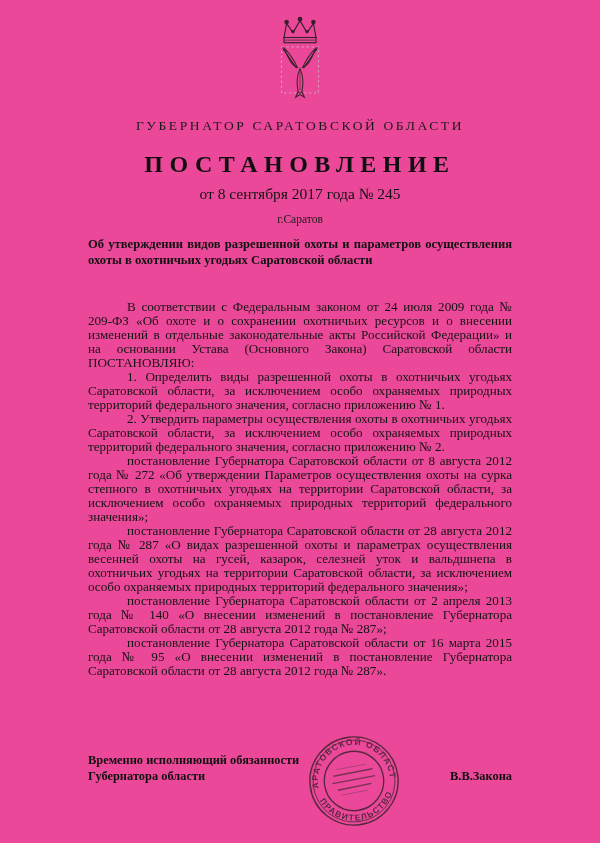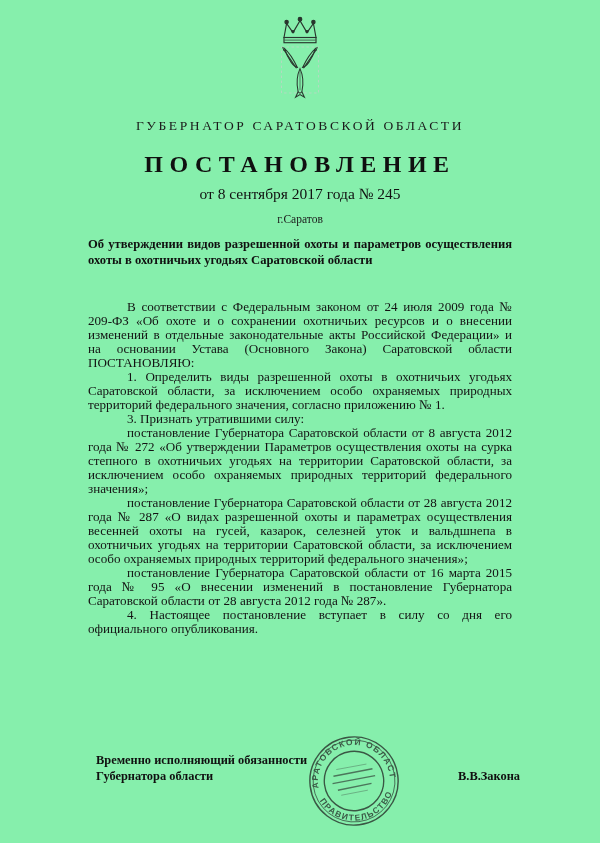--- a/index.html
+++ b/index.html
@@ -14,21 +14,21 @@
     font-family: "Liberation Serif", "DejaVu Serif", serif;
     color: #141414;
     overflow: hidden;
   }
 
   .page {
     position: absolute;
     inset: 0;
     width: 600px;
     height: 843px;
-    background: #86efac;
+    background: #ec4899;
   }
 
   
   .emblem-wrap {
     position: absolute;
     top: 14px;
     left: 0;
     width: 600px;
     display: flex;
     justify-content: center;
@@ -101,21 +101,21 @@
     text-indent: 39px;
   }
   .body p.last-left {
     text-align: left;
   }
 
   
   .sign {
     position: absolute;
     top: 752px;
-    left: 96px;
+    left: 88px;
     width: 424px;
     display: flex;
     justify-content: space-between;
     align-items: flex-end;
     font-size: 12.4px;
     font-weight: bold;
     line-height: 16px;
     color: #101010;
   }
   .sign-role { white-space: pre-line; }
@@ -178,25 +178,25 @@
     <div class="doc-kind">ПОСТАНОВЛЕНИЕ</div>
     <div class="doc-date">от 8 сентября 2017 года № 245</div>
     <div class="doc-city">г.Саратов</div>
   </div>
 
   <div class="subject">Об утверждении видов разрешенной охоты и параметров осуществления охоты в охотничьих угодьях Саратовской области</div>
 
   <div class="body">
     <p>В соответствии с Федеральным законом от 24 июля 2009 года № 209-ФЗ «Об охоте и о сохранении охотничьих ресурсов и о внесении изменений в отдельные законодательные акты Российской Федерации» и на основании Устава (Основного Закона) Саратовской области ПОСТАНОВЛЯЮ:</p>
     <p>1. Определить виды разрешенной охоты в охотничьих угодьях Саратовской области, за исключением особо охраняемых природных территорий федерального значения, согласно приложению № 1.</p>
-    <p class="last-left">3. Признать утратившими силу:</p>
+    <p>2. Утвердить параметры осуществления охоты в охотничьих угодьях Саратовской области, за исключением особо охраняемых природных территорий федерального значения, согласно приложению № 2.</p>
     <p>постановление Губернатора Саратовской области от 8 августа 2012 года № 272 «Об утверждении Параметров осуществления охоты на сурка степного в охотничьих угодьях на территории Саратовской области, за исключением особо охраняемых природных территорий федерального значения»;</p>
     <p>постановление Губернатора Саратовской области от 28 августа 2012 года № 287 «О видах разрешенной охоты и параметрах осуществления весенней охоты на гусей, казарок, селезней уток и вальдшнепа в охотничьих угодьях на территории Саратовской области, за исключением особо охраняемых природных территорий федерального значения»;</p>
+    <p>постановление Губернатора Саратовской области от 2 апреля 2013 года № 140 «О внесении изменений в постановление Губернатора Саратовской области от 28 августа 2012 года № 287»;</p>
     <p>постановление Губернатора Саратовской области от 16 марта 2015 года № 95 «О внесении изменений в постановление Губернатора Саратовской области от 28 августа 2012 года № 287».</p>
-    <p>4. Настоящее постановление вступает в силу со дня его официального опубликования.</p>
   </div>
 
   <div class="sign">
     <div class="sign-role">Временно исполняющий обязанности
 Губернатора области</div>
     <div class="sign-name">В.В.Закона</div>
   </div>
 
   <svg class="stamp" viewBox="0 0 120 120">
     <defs>

